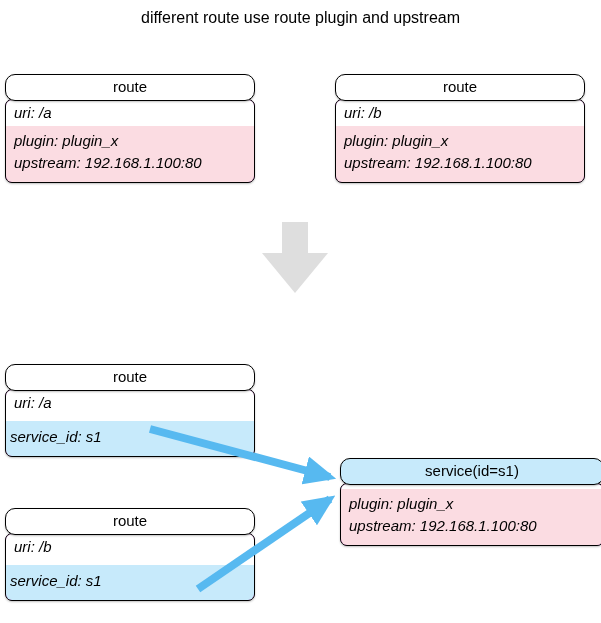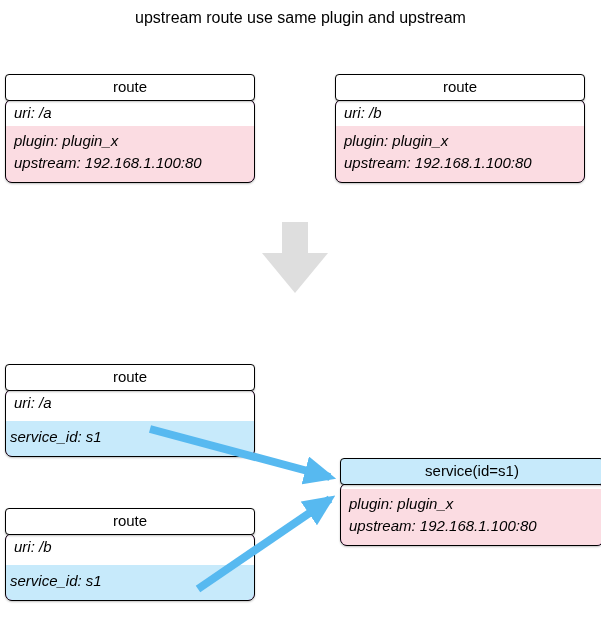--- a/index.html
+++ b/index.html
@@ -6,21 +6,21 @@
   .canvas{
     position:relative;width:601px;height:623px;background:#fff;
     font-family:"Liberation Sans",sans-serif;color:#000;overflow:hidden;
   }
   .title{position:absolute;left:0;width:100%;text-align:center;font-size:16px;}
   #title-top{top:9px;}
   #title-bottom{top:320px;}
 
   .box{position:absolute;font-size:15px;}
   .box-header{
-    position:relative;z-index:2;background:#fff;border:1.5px solid #000;border-radius:4px;
+    position:relative;z-index:2;background:#fff;border:1.5px solid #000;border-radius:10px;
     text-align:center;padding:2px 0 3px;line-height:20px;box-shadow:0 1px 2px rgba(0,0,0,.25);
   }
   .box-body{
     position:relative;z-index:1;background:#701a75;border:1.5px solid #000;border-radius:7px;
     margin-top:-2px;overflow:hidden;box-shadow:0 1px 2px rgba(0,0,0,.25);font-style:italic;
   }
   .row{padding:3px 8px;line-height:20px;}
   .row-uri{background:#fff;}
   .section-pink{background:var(--pink,#fbdce2);padding:4px 8px 8px;}
   .section-pink .line{line-height:22px;}
@@ -37,21 +37,21 @@
   #arrow-layer{position:absolute;left:0;top:0;z-index:3;pointer-events:none;}
   .gray-arrow{fill:var(--arrow-gray,#dedede);}
   .arrow-line{stroke:var(--arrow-blue,#57b9f0);stroke-width:8;fill:none;}
   .arrow-head{fill:var(--arrow-blue,#57b9f0);}
 </style>
 </head>
 <body>
 
 <div class="canvas">
 
-  <div class="title" id="title-top">upstream route use same plugin and upstream</div>
+  <div class="title" id="title-top">different route use route plugin and upstream</div>
 
   <div class="box" id="route-a-plugin-box">
     <div class="box-header">route</div>
     <div class="box-body">
       <div class="row row-uri">uri: /a</div>
       <div class="section-pink">
         <div class="line">plugin: plugin_x</div>
         <div class="line">upstream: 192.168.1.100:80</div>
       </div>
     </div>

